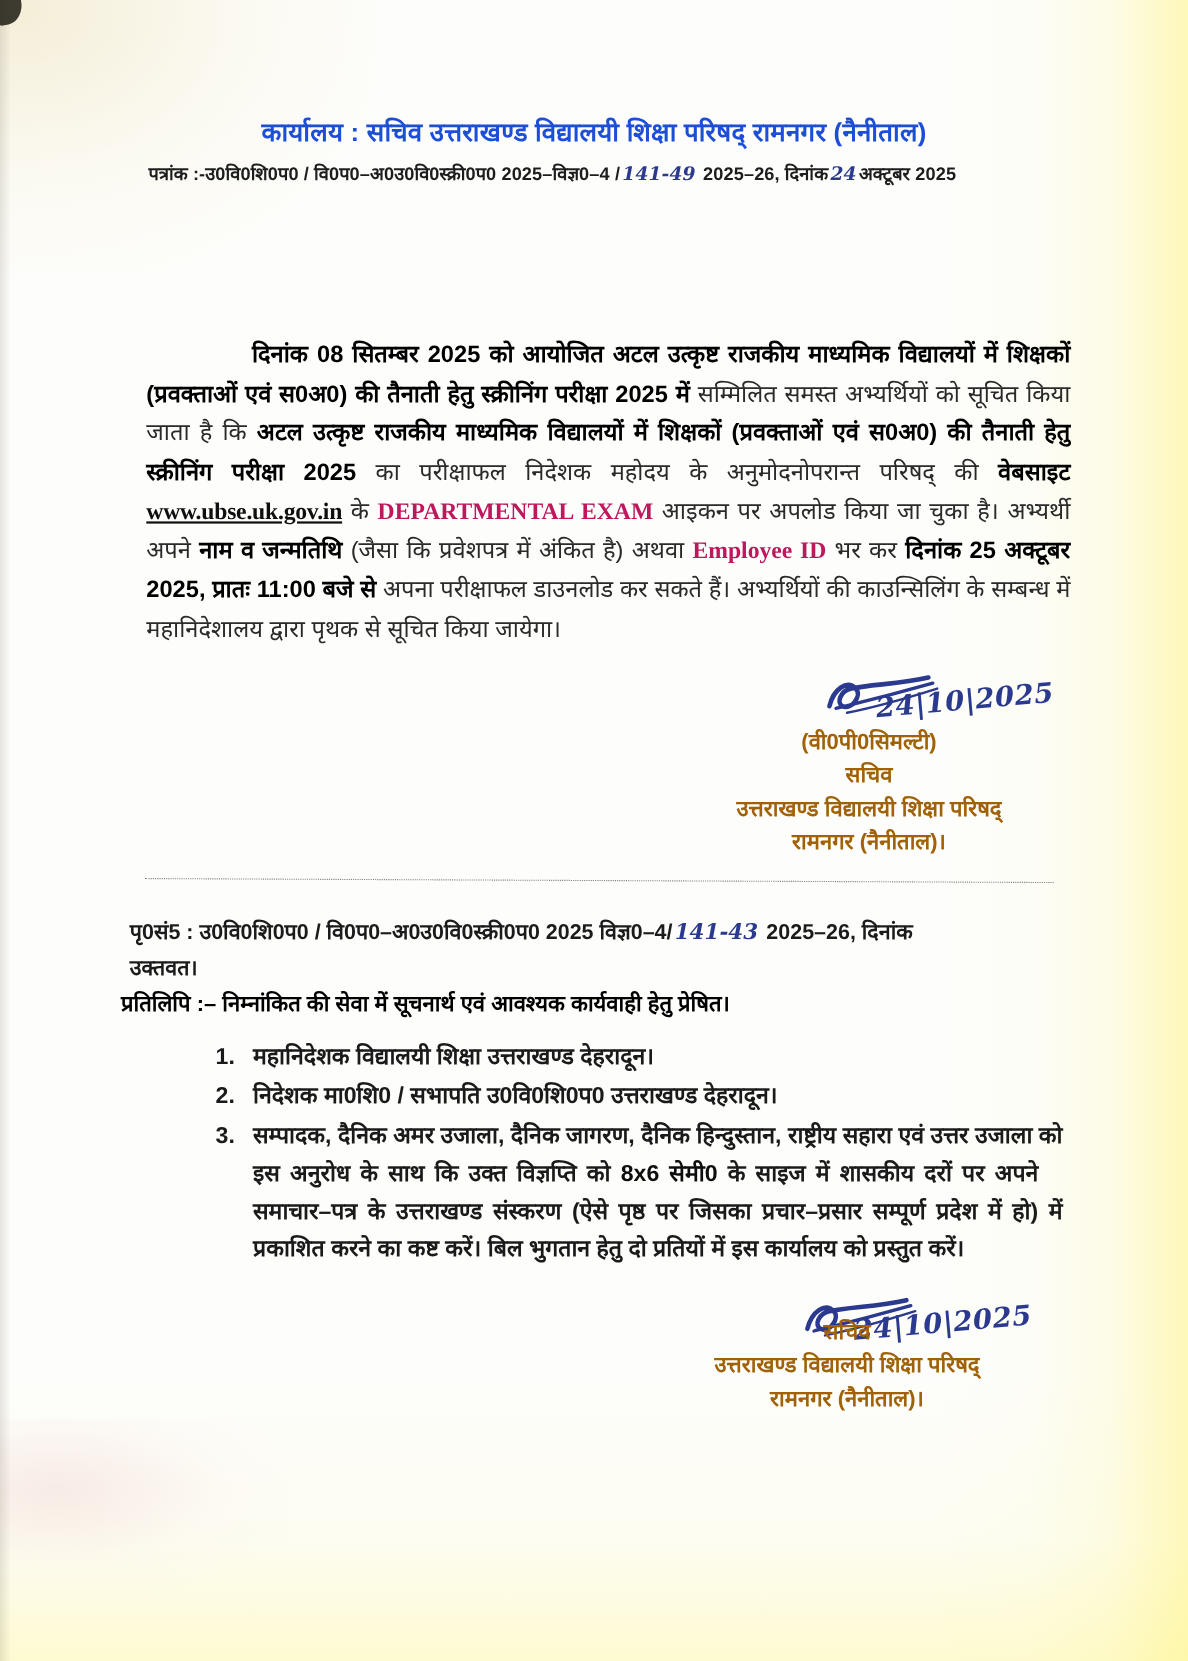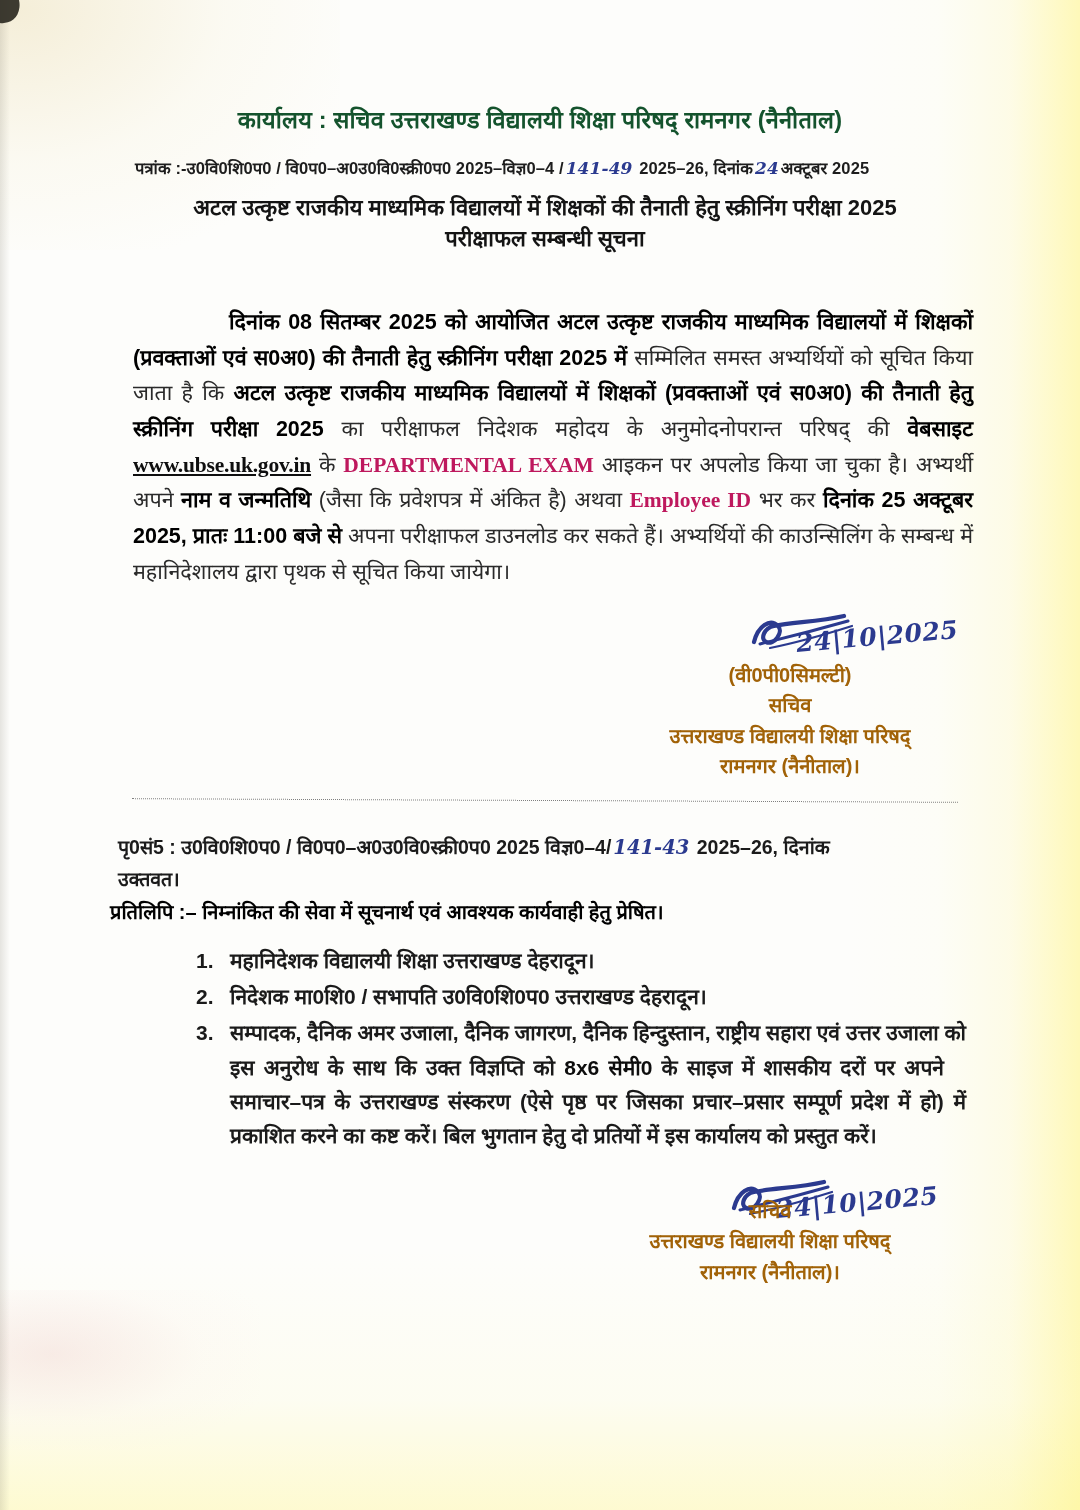--- a/index.html
+++ b/index.html
@@ -90,27 +90,27 @@
 
   
   .office-header {
     position: absolute;
     left: 0; top: 103px;
     width: 1080px;
     text-align: center;
     font-size: 23.5px;
     font-weight: 700;
     letter-spacing: 0.2px;
-    color: #14532d;
+    color: #1d4ed8;
   }
 
   
   .ref-line {
     position: absolute;
-    left: 135px; top: 156px;
+    left: 135px; top: 146px;
     width: 830px;
     font-size: 16.5px;
     font-weight: 600;
     color: #1d1d1d;
     letter-spacing: 0.1px;
   }
   .ref-line .hw {
     color: #2b3a8f;
     font-family: "DejaVu Serif", serif;
     font-style: italic;
@@ -267,24 +267,20 @@
 
     <div class="office-header">कार्यालय : सचिव उत्तराखण्ड विद्यालयी शिक्षा परिषद् रामनगर (नैनीताल)</div>
 
     <div class="ref-line">
       <span>पत्रांक :-</span><span>उ0वि0शि0प0 / वि0प0–अ0उ0वि0स्क्री0प0 2025–विज्ञ0–4</span>
       <span>/</span><span class="hw">141-49</span>
       <span>2025–26,</span>
       <span>दिनांक</span><span class="hw">24</span><span>अक्टूबर 2025</span>
     </div>
 
-    <div class="subject">
-      <span>अटल उत्कृष्ट राजकीय माध्यमिक विद्यालयों में शिक्षकों की तैनाती हेतु स्क्रीनिंग परीक्षा 2025</span><br>
-      <span>परीक्षाफल सम्बन्धी सूचना</span>
-    </div>
 
     <div class="body-para">
       <span class="indent"></span><span class="bold">दिनांक 08 सितम्बर 2025 को आयोजित अटल उत्कृष्ट राजकीय माध्यमिक विद्यालयों में शिक्षकों (प्रवक्ताओं एवं स0अ0) की तैनाती हेतु स्क्रीनिंग परीक्षा 2025 में</span>
       <span class="light">सम्मिलित समस्त अभ्यर्थियों को सूचित किया जाता है कि</span>
       <span class="bold">अटल उत्कृष्ट राजकीय माध्यमिक विद्यालयों में शिक्षकों (प्रवक्ताओं एवं स0अ0) की तैनाती हेतु स्क्रीनिंग परीक्षा 2025</span>
       <span class="light">का परीक्षाफल निदेशक महोदय के अनुमोदनोपरान्त परिषद् की</span>
       <span class="bold">वेबसाइट</span>
       <span class="url">www.ubse.uk.gov.in</span>
       <span class="light">के</span>
       <span class="serif">DEPARTMENTAL EXAM</span>

